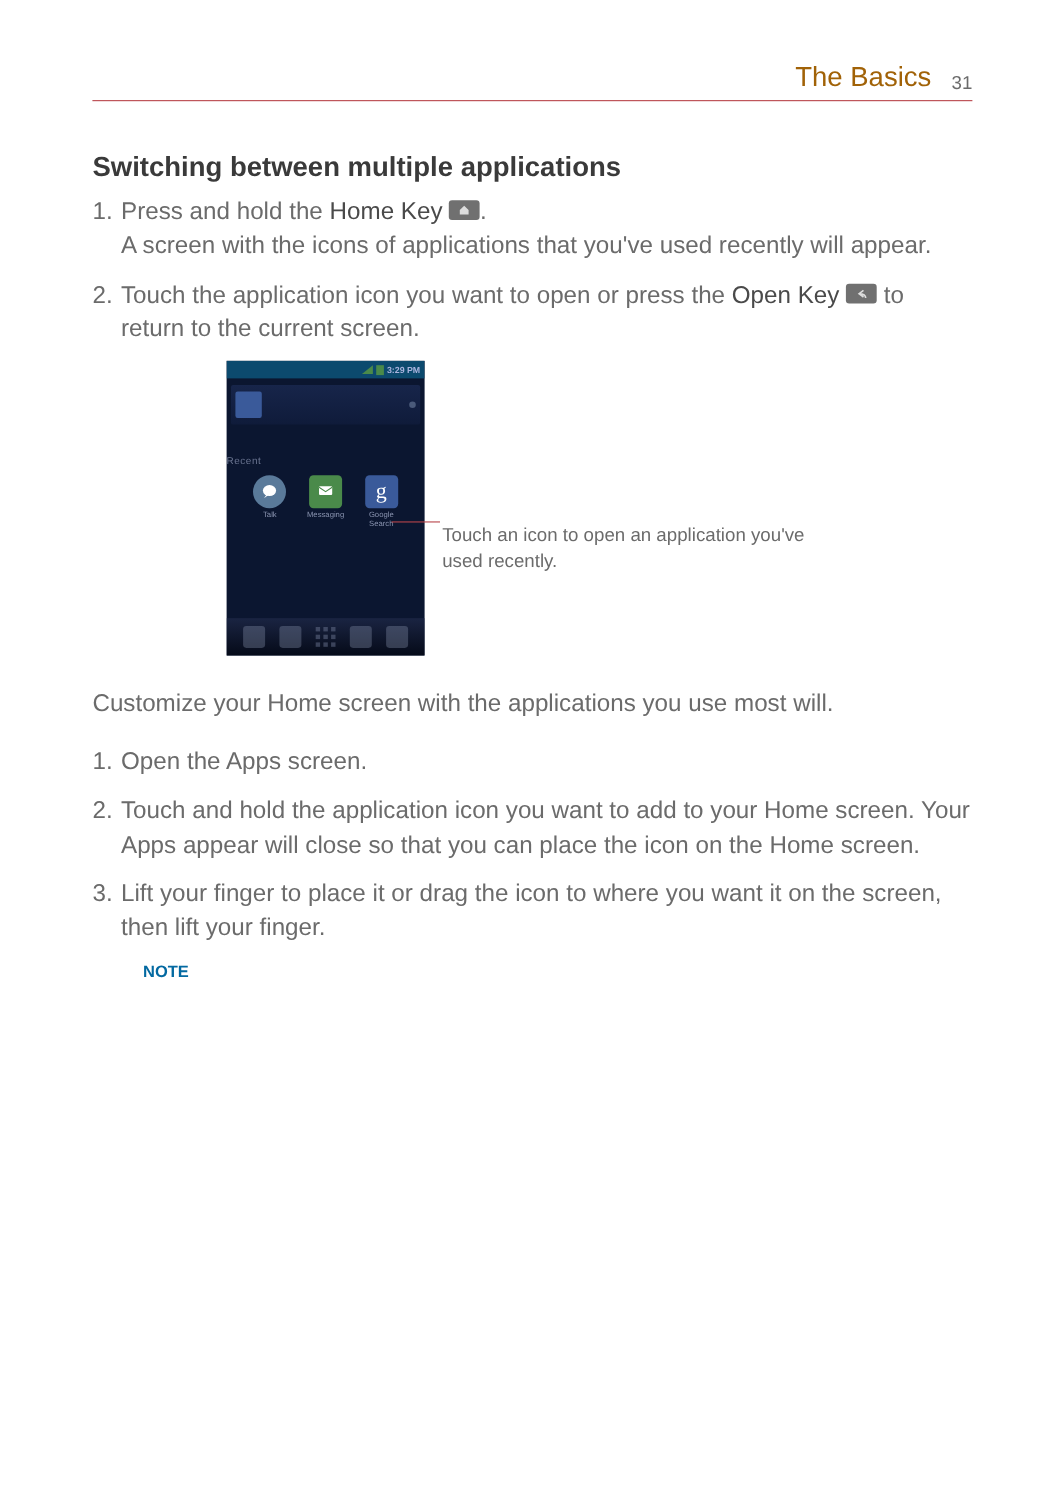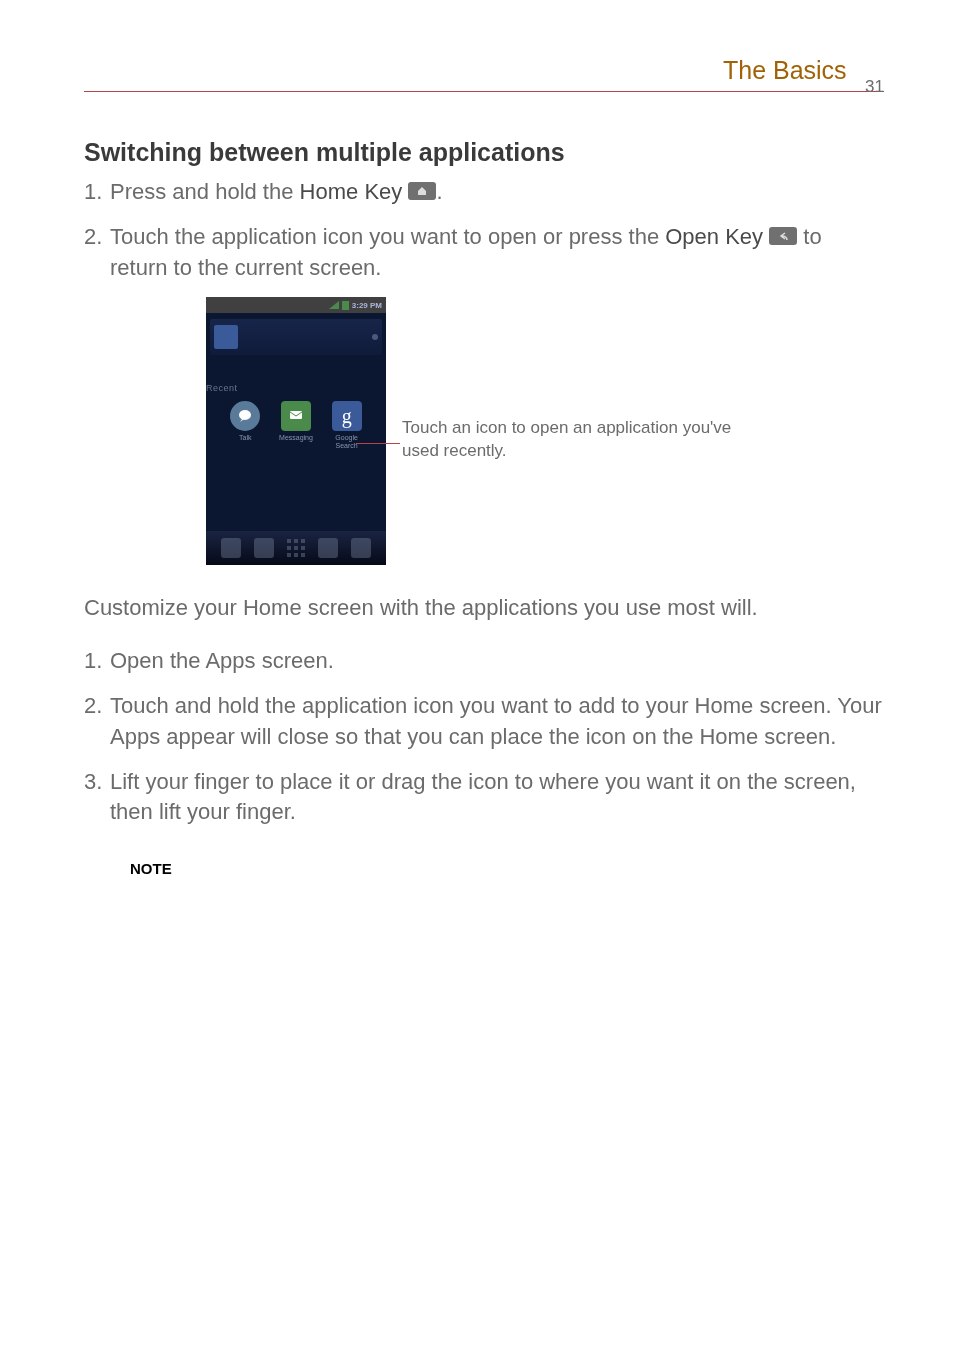--- a/index.html
+++ b/index.html
@@ -24,21 +24,21 @@
     color: #a16207;
     font-size: 25px;
     font-weight: 400;
     display: inline;
   }
   .page-num {
     color: #6b6b6b;
     font-size: 17px;
     margin-left: 14px;
     position: relative;
-    top: 13px;
+    top: 3px;
   }
   .h2 {
     color: #3a3a3a;
     font-size: 25px;
     font-weight: 700;
     margin-bottom: 10px;
   }
   .h2-red {
     color: #b8444a;
     font-size: 24px;
@@ -86,21 +86,21 @@
   }
   .phone {
     width: 180px;
     height: 268px;
     background: #0b1630;
     position: relative;
     overflow: hidden;
   }
   .statusbar {
     height: 16px;
-    background: #404040;
+    background: #0c4a6e;
     display: flex;
     justify-content: flex-end;
     align-items: center;
     gap: 3px;
     padding-right: 4px;
   }
   .sig-tri {
     width: 0; height: 0;
     border-style: solid;
     border-width: 0 0 8px 10px;
@@ -203,21 +203,21 @@
   .callout-line {
     position: absolute;
     top: 146px;
     left: 150px;
     width: 44px;
     height: 1px;
     background: #b8444a;
   }
   .callout {
     position: absolute;
-    top: 120px;
+    top: 148px;
     left: 196px;
     font-size: 17px;
     color: #6b6b6b;
     line-height: 1.35;
     width: 360px;
   }
   .intro {
     font-size: 22px;
     color: #6b6b6b;
     margin-bottom: 22px;
@@ -227,22 +227,22 @@
     padding-left: 102px;
     position: relative;
     font-size: 16.5px;
     color: #6b6b6b;
     line-height: 1.4;
     margin-top: 10px;
   }
   .note-label {
     position: absolute;
     left: 46px;
-    top: 16px;
-    color: #000000;
+    top: 0;
+    color: #0369a1;
     font-weight: bold;
     font-size: 15px;
   }
 </style>
 </head>
 <body>
 
 <div class="page">
 
   <div class="header">
@@ -253,20 +253,21 @@
   <h2 class="h2">Switching between multiple applications</h2>
 
   <ol class="ol">
     <li>
       <span>Press and hold the </span><span class="bold-dark">Home Key</span>
       <span class="key-icon">
         <svg width="14" height="14" viewBox="0 0 14 14">
             <path d="M7 3 L11 7 L11 11 L3 11 L3 7 Z" fill="#ddd"></path>
           </svg>
       </span><span>.</span><br>
+      <span>A screen with the icons of applications that you've used recently will appear.</span>
     </li>
     <li>
       <span>Touch the application icon you want to open or press the </span><span class="bold-dark">Open Key</span>
       <span class="key-icon">
         <svg width="14" height="14" viewBox="0 0 14 14">
             <path d="M9 4 L5 7 L9 10 M5 7 Q11 7 11 11" fill="none" stroke="#ddd" stroke-width="1.5"></path>
           </svg>
       </span>
       <span> to return to the current screen.</span>
     </li>

